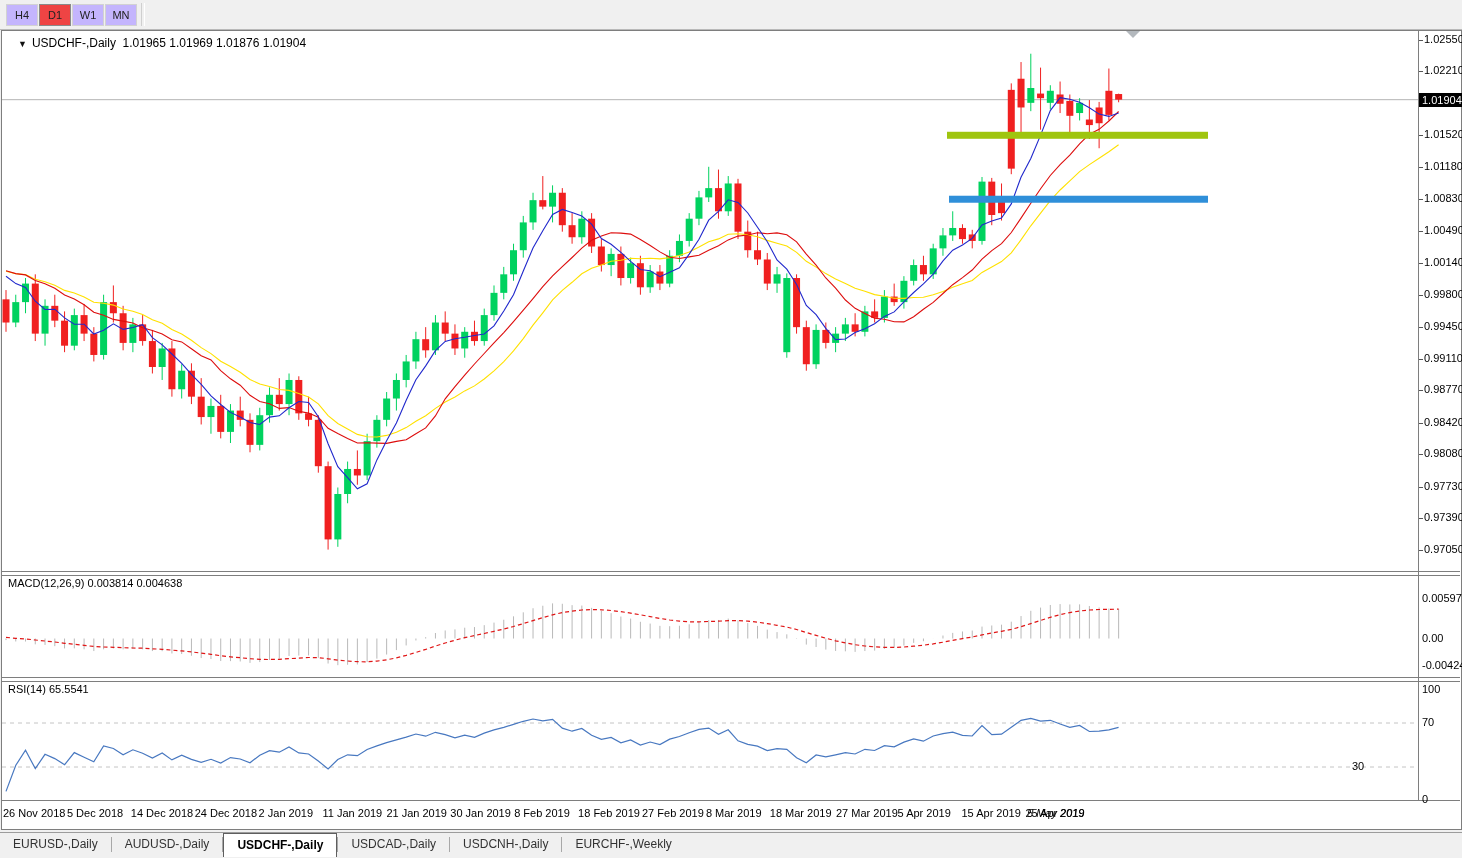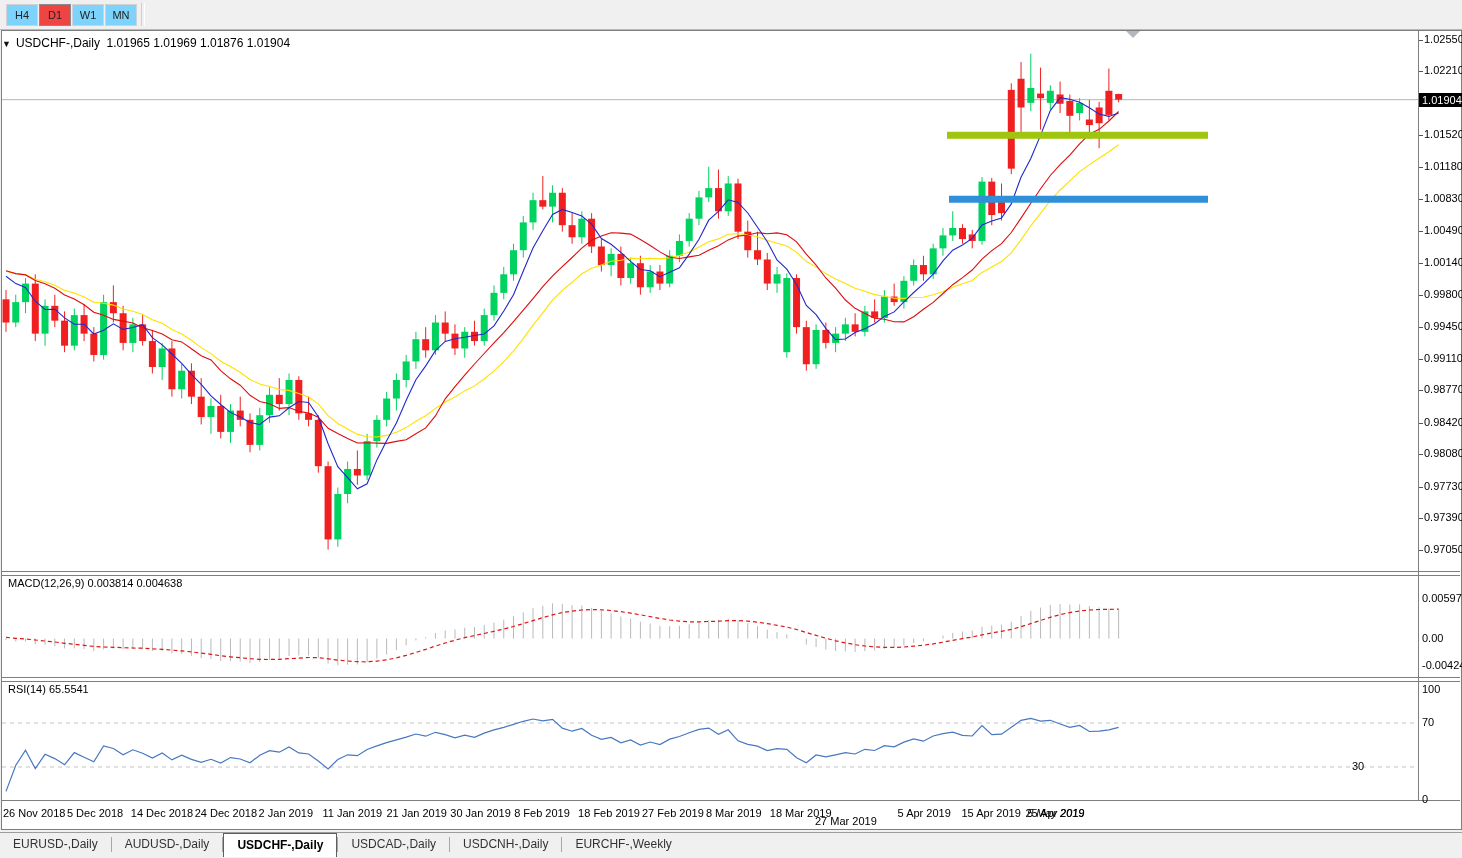--- a/index.html
+++ b/index.html
@@ -1,32 +1,32 @@
 <!DOCTYPE html>
 <html><head>
 <meta charset="utf-8">
 <style>
   html,body{margin:0;padding:0;background:#f0f0f0;font-family:"Liberation Sans",sans-serif;}
   #stage{position:relative;width:1462px;height:858px;background:#f0f0f0;overflow:hidden;}
   
   #toolbar{position:absolute;left:0;top:0;width:1462px;height:29px;background:#f0f0f0;border-bottom:1px solid #b9b9b9;}
   .tf-btn{position:absolute;top:4px;width:30px;height:20px;line-height:20px;text-align:center;font-size:11px;color:#222;
-          border:1px solid #d2d2d2;background:#7dd3fc;cursor:default;}
+          border:1px solid #d2d2d2;background:#c4b5fd;cursor:default;}
   .tf-btn.active{background:#ef4444;border:1px solid #8a8a8a;}
   #tb-sep{position:absolute;left:141px;top:3px;height:23px;width:2px;border-left:1px solid #cfcfcf;border-right:1px solid #ffffff;}
   
   #win{position:absolute;left:1px;top:30px;width:1459px;height:798px;background:#ffffff;border:1px solid #7e7e7e;}
   #chart-svg{position:absolute;left:0;top:0;}
   .sep{position:absolute;left:2px;width:1458px;height:3px;background:#ffffff;border-top:1px solid #7e7e7e;border-bottom:1px solid #7e7e7e;}
   #sep-main-macd{top:571px;}
   #sep-macd-rsi{top:677px;}
   #sep-rsi-dates{position:absolute;left:2px;top:800px;width:1458px;border-top:1px solid #7e7e7e;}
   #axis-vline{position:absolute;left:1418px;top:31px;height:770px;border-left:1px solid #7e7e7e;}
   
-  #chart-title{position:absolute;left:2px;top:36px;font-size:12px;color:#000;white-space:nowrap;text-align:center;}
+  #chart-title{position:absolute;left:18px;top:36px;font-size:12px;color:#000;white-space:nowrap;text-align:center;}
   #chart-title .tri{font-size:9px;margin-right:5px;color:#111;}
   #macd-label{position:absolute;left:8px;top:577px;font-size:11px;color:#000;white-space:nowrap;}
   #rsi-label{position:absolute;left:8px;top:683px;font-size:11px;color:#000;white-space:nowrap;}
   .px-tick{position:absolute;left:1424px;font-size:11px;color:#000;}
   .px-dash{position:absolute;left:1419px;width:4px;border-top:1px solid #555;}
   #price-badge{position:absolute;left:1419px;width:43px;height:14px;background:#000;color:#fff;font-size:11px;
                text-align:left;padding-left:3px;line-height:14px;}
   .date-label{position:absolute;top:807px;font-size:11px;color:#000;white-space:nowrap;}
   
   #tabbar{position:absolute;left:0;top:832px;width:1462px;height:26px;background:#f0f0f0;border-top:1px solid #9c9c9c;}
@@ -475,21 +475,21 @@
       <div class="date-label" style="left: 194.7px;">24 Dec 2018</div>
       <div class="date-label" style="left: 258.6px; text-align: center;">2 Jan 2019</div>
       <div class="date-label" style="left: 322.5px;">11 Jan 2019</div>
       <div class="date-label" style="left: 386.4px;">21 Jan 2019</div>
       <div class="date-label" style="left: 450.3px;">30 Jan 2019</div>
       <div class="date-label" style="left: 514.2px;">8 Feb 2019</div>
       <div class="date-label" style="left: 578.1px;">18 Feb 2019</div>
       <div class="date-label" style="left: 642px;">27 Feb 2019</div>
       <div class="date-label" style="left: 705.9px;">8 Mar 2019</div>
       <div class="date-label" style="left: 769.8px;">18 Mar 2019</div>
-      <div class="date-label" style="left: 815px; margin-top: 8px;">27 Mar 2019</div>
+      <div class="date-label" style="left: 836px;">27 Mar 2019</div>
       <div class="date-label" style="left: 897.6px;">5 Apr 2019</div>
       <div class="date-label" style="left: 961.5px;">15 Apr 2019</div>
       <div class="date-label" style="left: 1025.4px;">25 Apr 2019</div>
       <div class="date-label" style="left: 1027px; font-style: italic;">5 May 2019</div>
     </div>
 
   <div id="tabbar">
     <span class="tab">EURUSD-,Daily</span><span class="tab-sep"></span><span class="tab">AUDUSD-,Daily</span><span class="tab-sep"></span><span class="tab active">USDCHF-,Daily</span><span class="tab-sep"></span><span class="tab">USDCAD-,Daily</span><span class="tab-sep"></span><span class="tab">USDCNH-,Daily</span><span class="tab-sep"></span><span class="tab">EURCHF-,Weekly</span>
   </div>
 </div>

